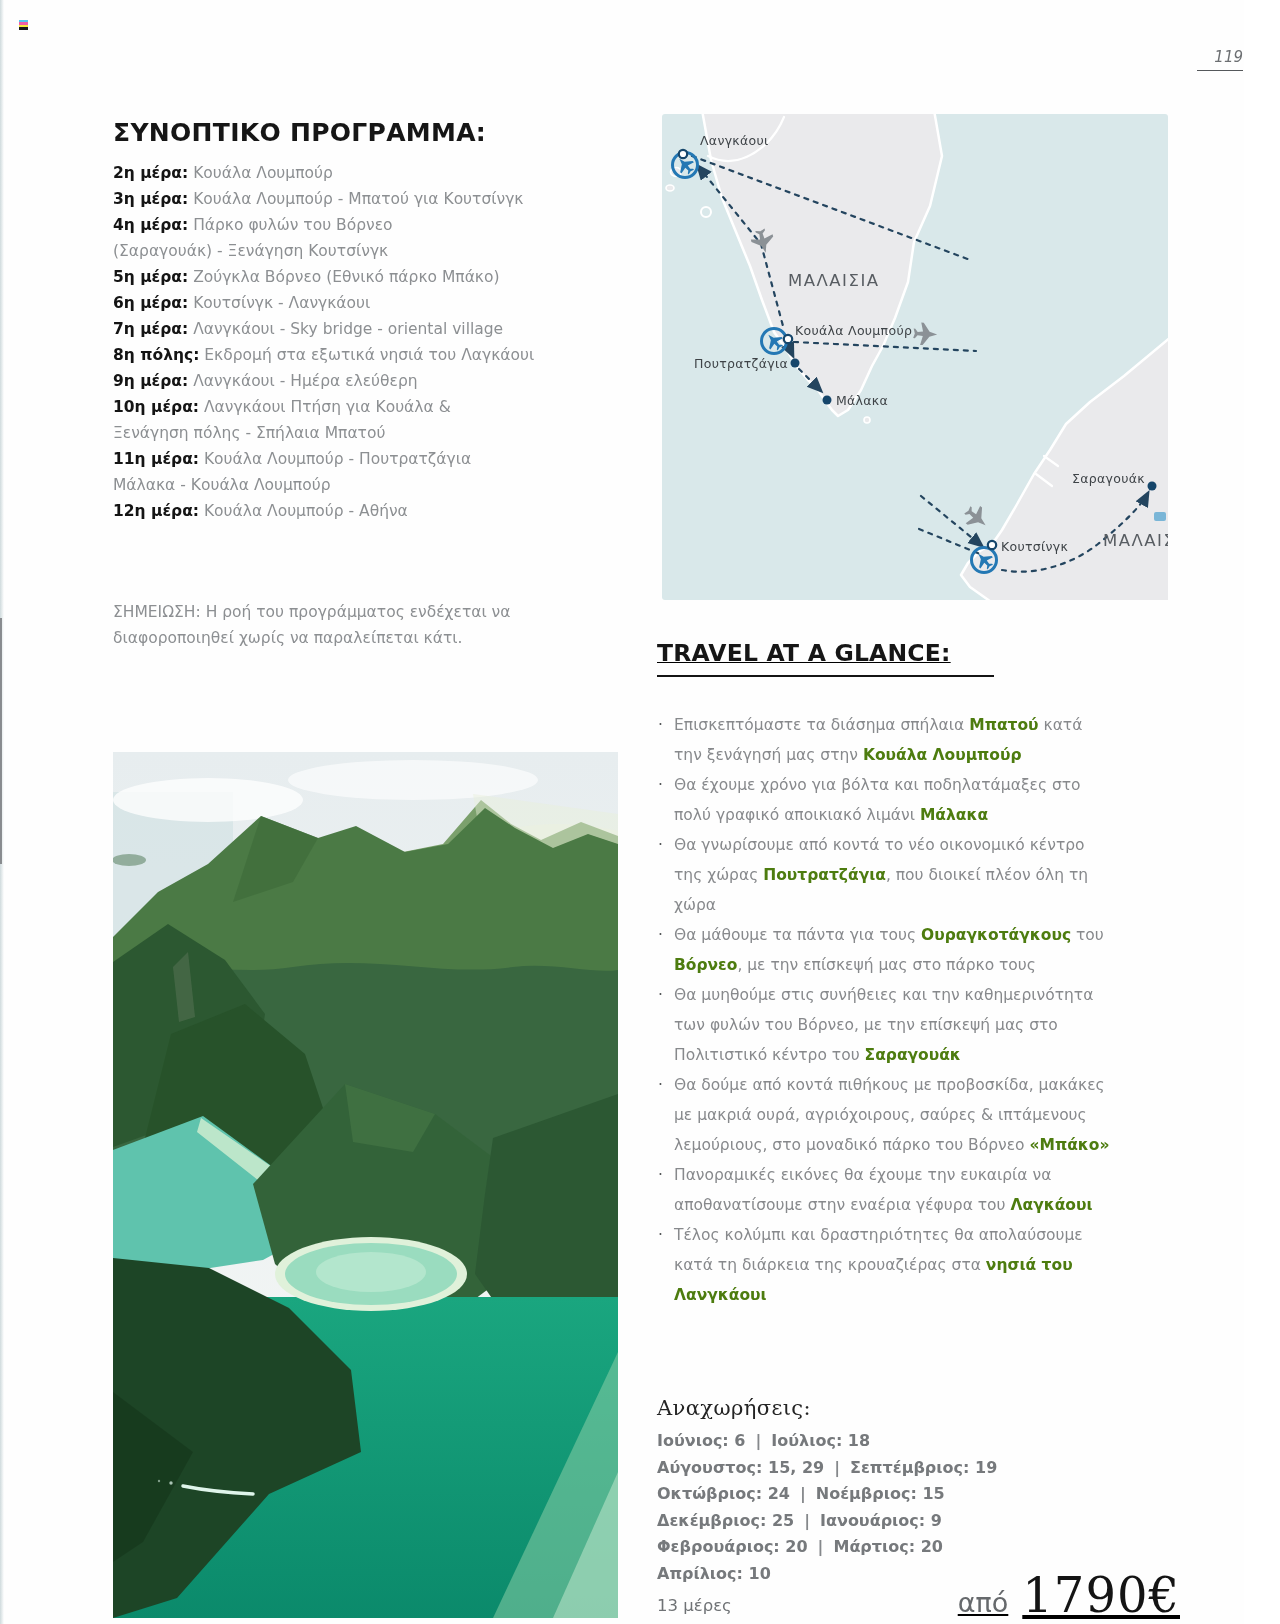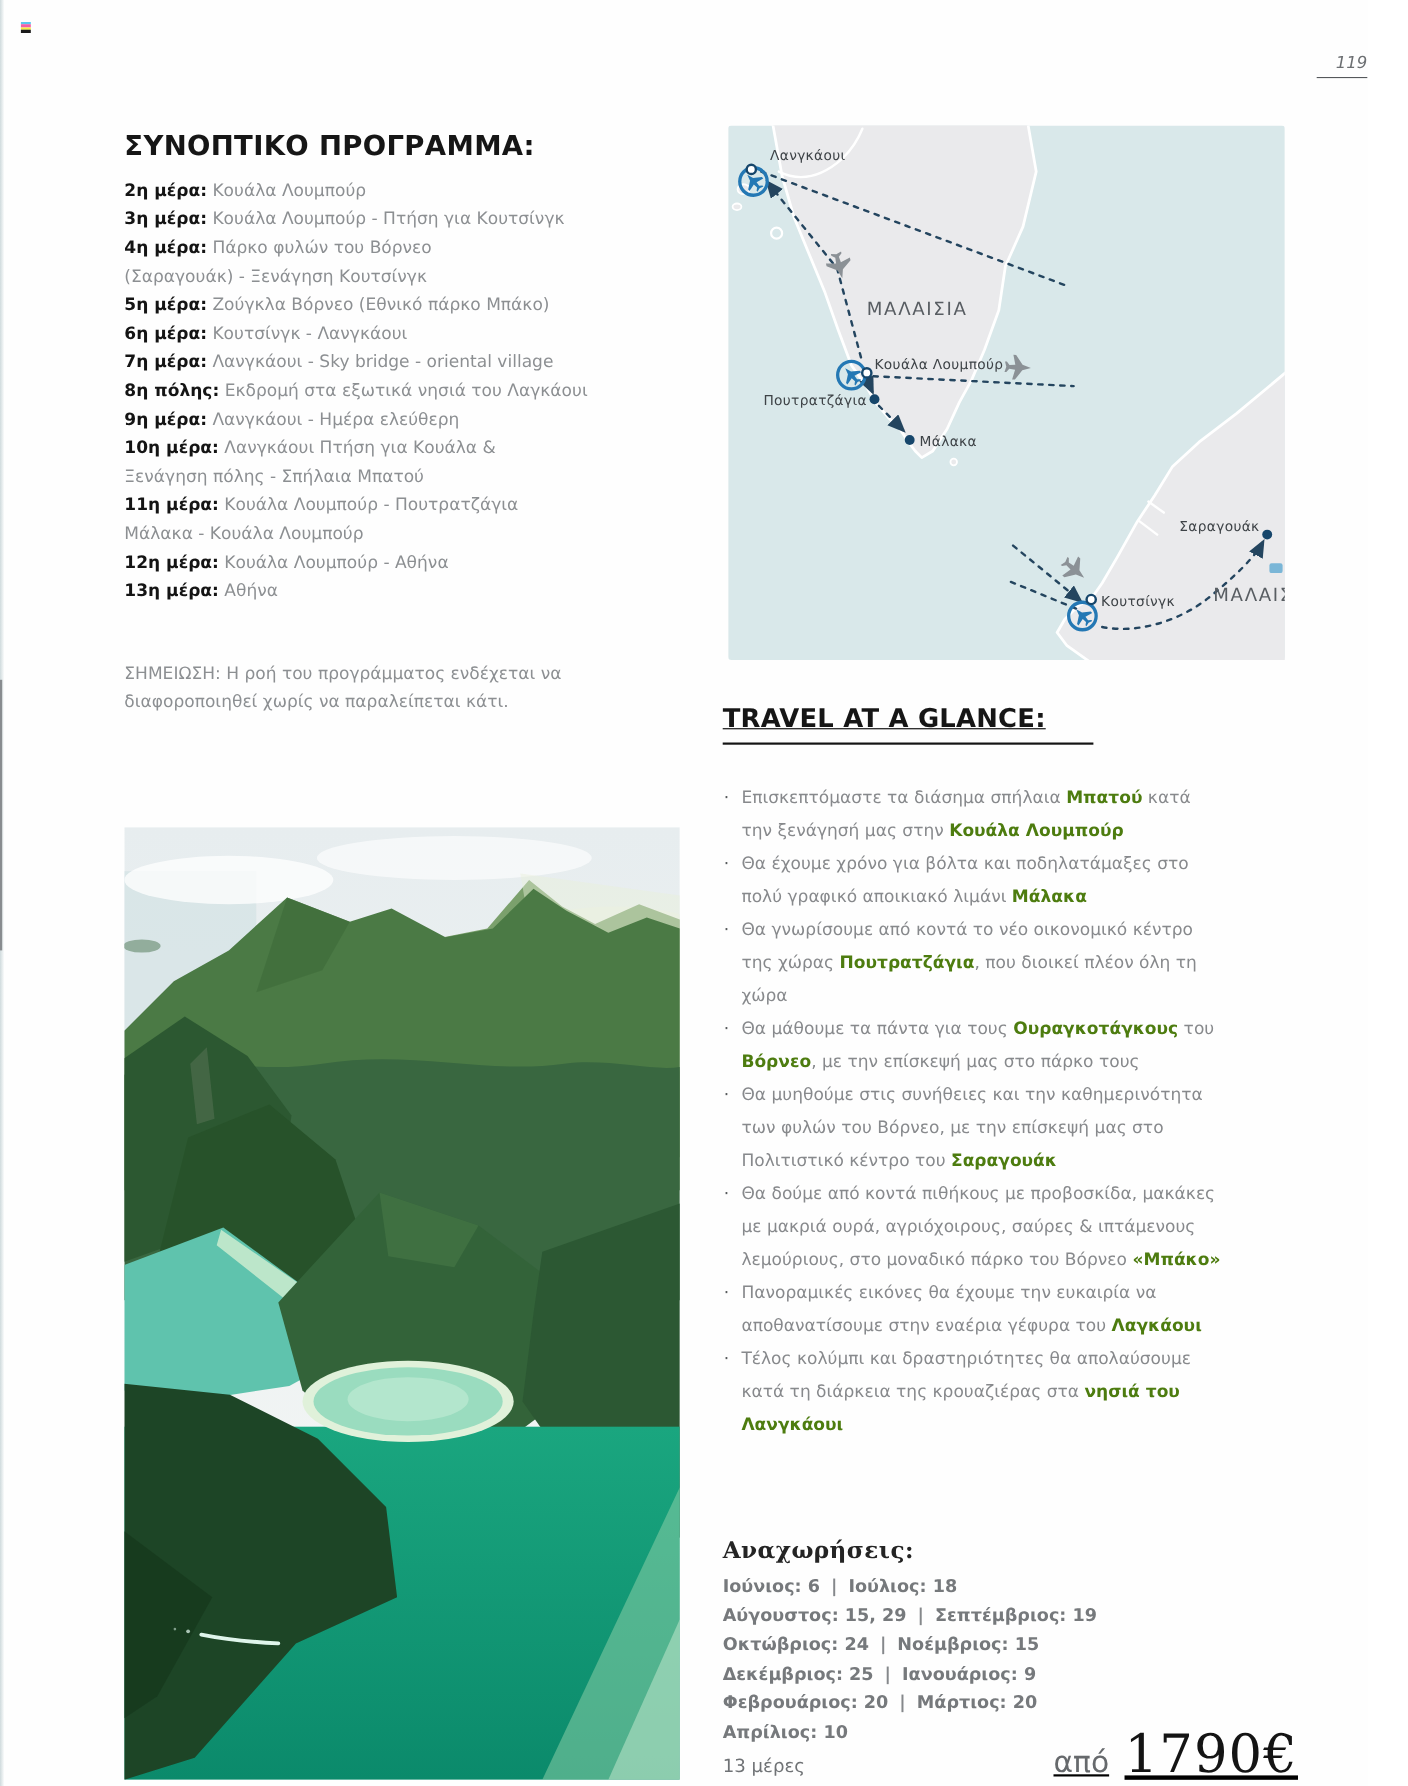--- a/index.html
+++ b/index.html
@@ -53,21 +53,21 @@
                font-size:15.5px;line-height:30px;color:#87898c;}
   .glance-list li{position:relative;padding-left:17px;}
   .glance-list li .dot{position:absolute;left:1px;top:0;color:#55585a;}
   .glance-list li b{color:#4d7c0f;font-weight:700;}
 
   
   .photo{position:absolute;left:113px;top:752px;width:505px;height:866px;}
 
   
   .departures{position:absolute;left:657px;top:1396px;}
-  .dep-title{font-family:"DejaVu Serif","Liberation Serif",serif;font-size:21px;font-weight:700;
+  .dep-title{font-family:"DejaVu Serif","Liberation Serif",serif;font-size:21px;font-weight:400;
              color:#242424;letter-spacing:.4px;}
   .dep-rows{margin-top:8px;font-size:16px;line-height:26.6px;color:#76797c;font-weight:bold;}
   .dep-rows .sep{margin:0 10px;color:#85888b;}
   .duration{position:absolute;left:657px;top:1596px;font-size:16.5px;color:#6f7275;}
   .price{position:absolute;right:64px;top:1570px;display:flex;align-items:baseline;gap:14px;text-decoration:underline;}
   .price-prefix{font-size:27px;color:#66696c;}
   .price-value{font-family:"DejaVu Serif","Liberation Serif",serif;font-size:48px;line-height:1.05;
                color:#141414;letter-spacing:1px;}
 </style>
 </head>
@@ -83,31 +83,30 @@
     <div style="background:#ef5fa7"></div>
     <div style="background:#f7ec3e"></div>
     <div style="background:#1a1a1a"></div>
   </div>
 
   <div class="pageno">119</div>
 
   <h1 class="program-title">ΣΥΝΟΠΤΙΚΟ ΠΡΟΓΡΑΜΜΑ:</h1>
   <div class="program-days" id="program-days">
       <div class="day"><b>2η μέρα:</b><span> Κουάλα Λουμπούρ</span></div>
-      <div class="day"><b>3η μέρα:</b><span> Κουάλα Λουμπούρ - Πτήση για Κουτσίνγκ</span></div>
+      <div class="day"><b>3η μέρα:</b><span> Κουάλα Λουμπούρ - Μπατού για Κουτσίνγκ</span></div>
       <div class="day"><b>4η μέρα:</b><span> Πάρκο φυλών του Βόρνεο</span><br><span>(Σαραγουάκ) - Ξενάγηση Κουτσίνγκ</span></div>
       <div class="day"><b>5η μέρα:</b><span> Ζούγκλα Βόρνεο (Εθνικό πάρκο Μπάκο)</span></div>
       <div class="day"><b>6η μέρα:</b><span> Κουτσίνγκ - Λανγκάουι</span></div>
       <div class="day"><b>7η μέρα:</b><span> Λανγκάουι - Sky bridge - oriental village</span></div>
       <div class="day"><b>8η πόλης:</b><span> Εκδρομή στα εξωτικά νησιά του Λαγκάουι</span></div>
       <div class="day"><b>9η μέρα:</b><span> Λανγκάουι - Ημέρα ελεύθερη</span></div>
       <div class="day"><b>10η μέρα:</b><span> Λανγκάουι Πτήση για Κουάλα &amp;</span><br><span>Ξενάγηση πόλης - Σπήλαια Μπατού</span></div>
       <div class="day"><b>11η μέρα:</b><span> Κουάλα Λουμπούρ - Πουτρατζάγια</span><br><span>Μάλακα - Κουάλα Λουμπούρ</span></div>
       <div class="day"><b>12η μέρα:</b><span> Κουάλα Λουμπούρ - Αθήνα</span></div>
-      <div class="day"><b>13η μέρα:</b><span> Αθήνα</span></div>
     </div>
   <p class="note">ΣΗΜΕΙΩΣΗ: Η ροή του προγράμματος ενδέχεται να διαφοροποιηθεί χωρίς να παραλείπεται κάτι.</p>
 
   <div class="map">
     <svg width="506" height="486" viewBox="0 0 506 486">
       <defs>
         <g id="plane">
           <path d="M0,-8 L1.8,-2.5 L8,2 L8,3.8 L1.6,2.2 L1.2,6 L3.4,7.8 L3.4,9 L0,8 L-3.4,9 L-3.4,7.8 L-1.2,6 L-1.6,2.2 L-8,3.8 L-8,2 L-1.8,-2.5 Z"></path>
         </g>
         <marker id="arr" orient="auto-start-reverse" markerWidth="9" markerHeight="8" refX="6" refY="3.2">

